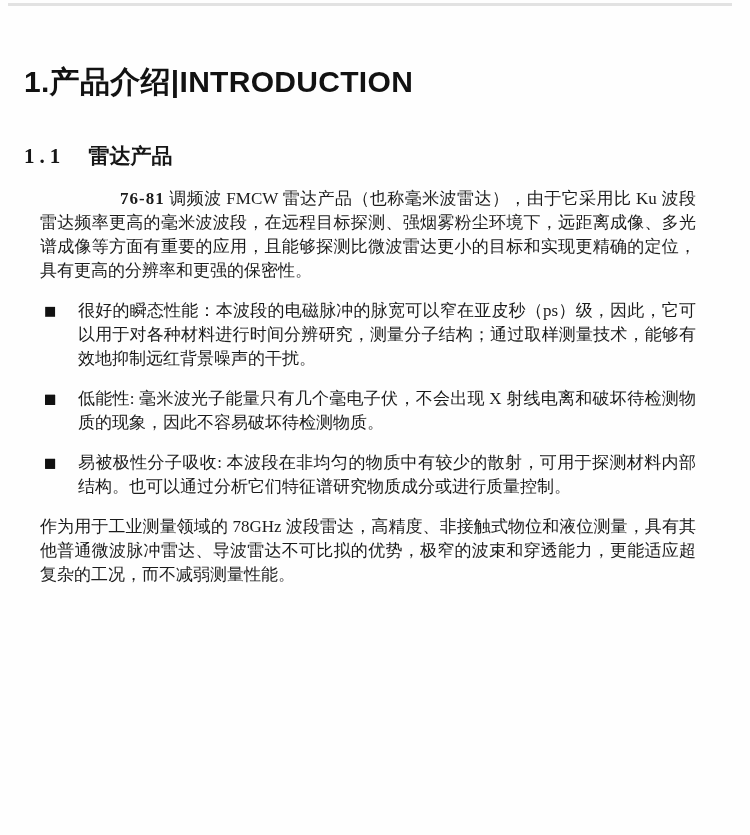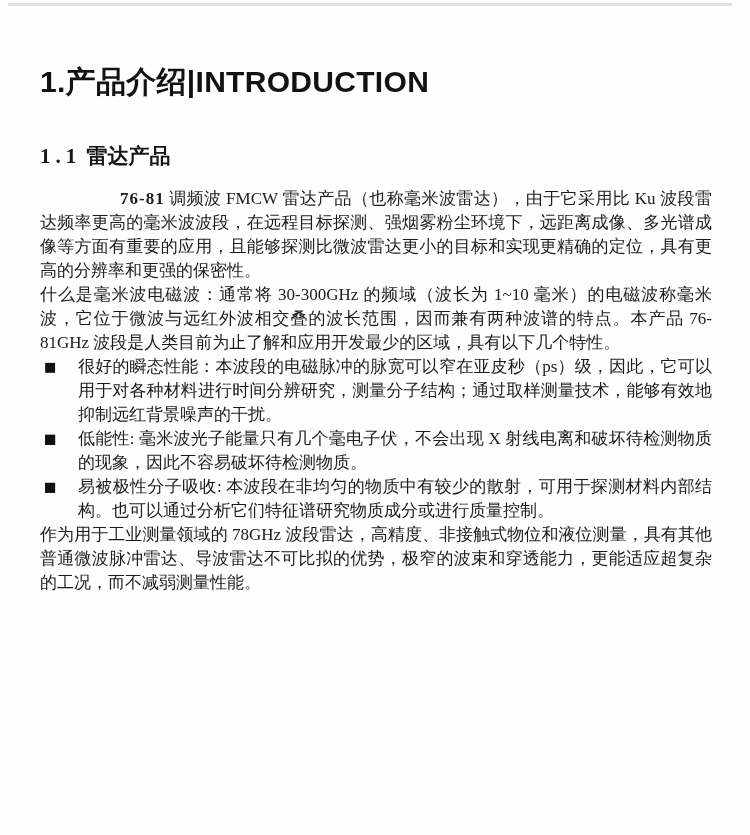--- a/index.html
+++ b/index.html
@@ -11,21 +11,21 @@
     overflow: hidden;
   }
   .page {
     position: relative;
     width: 750px;
     height: 835px;
     background: #fefefe;
     color: #1b1b1b;
     font-family: "Liberation Serif", "DejaVu Serif", serif;
     box-sizing: border-box;
-    padding: 64px 38px 0 40px;
+    padding: 64px 38px 0 24px;
   }
   .scan-line {
     position: absolute;
     top: 3px;
     left: 8px;
     width: 724px;
     height: 3px;
     background: #e2e2e2;
   }
   h1.chapter {
@@ -39,25 +39,26 @@
   }
   h2.section {
     font-size: 21px;
     font-weight: 700;
     color: #161616;
     margin: 44px 0 18px 0;
     line-height: 1.2;
   }
   h2.section .sec-num {
     letter-spacing: 5px;
+    margin-right: 18px;
   }
   p, li {
     font-size: 17px;
     line-height: 24px;
-    margin: 0;
+    margin: 16px;
     text-align: justify;
     color: #1b1b1b;
   }
   p.intro {
     text-indent: 80px;
   }
   p.intro b {
     letter-spacing: 1px;
   }
   ul.features {
@@ -88,21 +89,20 @@
     <span>1.产品介绍|INTRODUCTION</span>
   </h1>
 
   <h2 class="section">
     <span class="sec-num">1.1</span>
     <span>雷达产品</span>
   </h2>
 
   <p class="intro"><b>76-81</b><span> 调频波 FMCW 雷达产品（也称毫米波雷达），由于它采用比 Ku 波段雷达频率更高的毫米波波段，在远程目标探测、强烟雾粉尘环境下，远距离成像、多光谱成像等方面有重要的应用，且能够探测比微波雷达更小的目标和实现更精确的定位，具有更高的分辨率和更强的保密性。</span></p>
 
-  <p>什么是毫米波电磁波：通常将 30-300GHz 的频域（波长为 1~10 毫米）的电磁波称毫米波，它位于微波与远红外波相交叠的波长范围，因而兼有两种波谱的特点。本产品 76-81GHz 波段是人类目前为止了解和应用开发最少的区域，具有以下几个特性。</p>
 
   <ul class="features">
     <li><span class="marker">■</span><span>很好的瞬态性能：本波段的电磁脉冲的脉宽可以窄在亚皮秒（ps）级，因此，它可以用于对各种材料进行时间分辨研究，测量分子结构；通过取样测量技术，能够有效地抑制远红背景噪声的干扰。</span></li>
     <li><span class="marker">■</span></li>
     <li><span class="marker">■</span></li>
     <li><span class="marker">■</span><span>低能性: 毫米波光子能量只有几个毫电子伏，不会出现 X 射线电离和破坏待检测物质的现象，因此不容易破坏待检测物质。</span></li>
     <li><span class="marker">■</span></li>
     <li><span class="marker">■</span><span>易被极性分子吸收: 本波段在非均匀的物质中有较少的散射，可用于探测材料内部结构。也可以通过分析它们特征谱研究物质成分或进行质量控制。</span></li>
   </ul>
 

